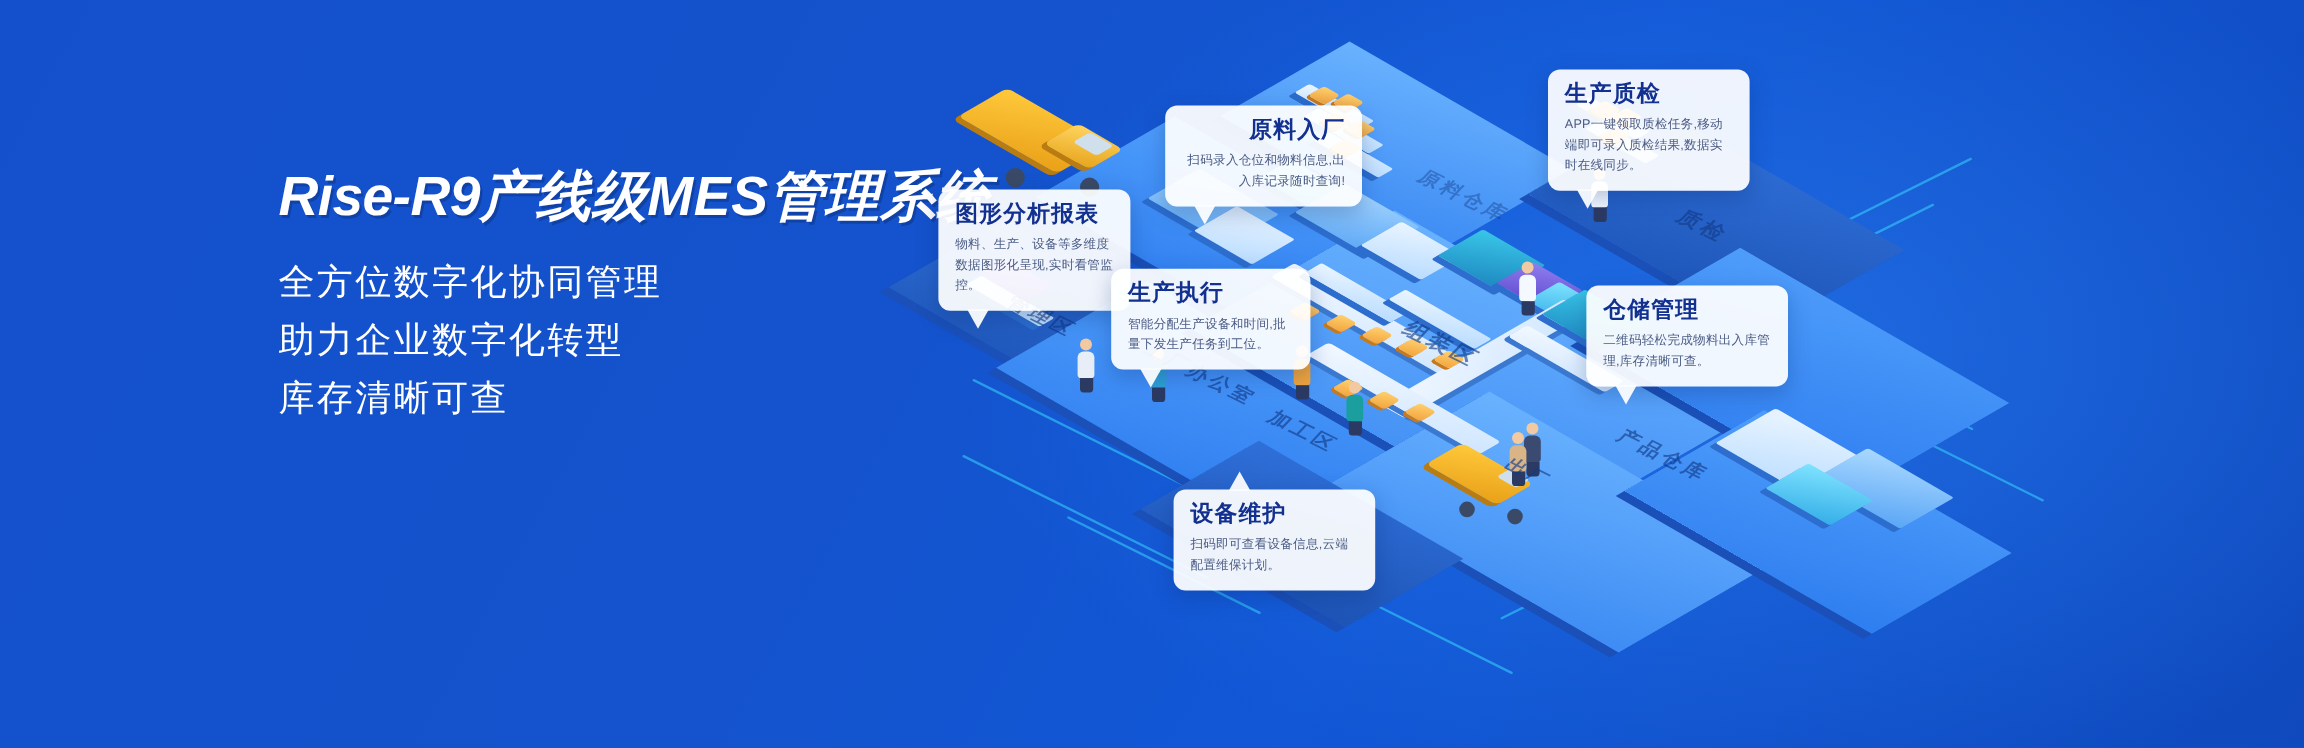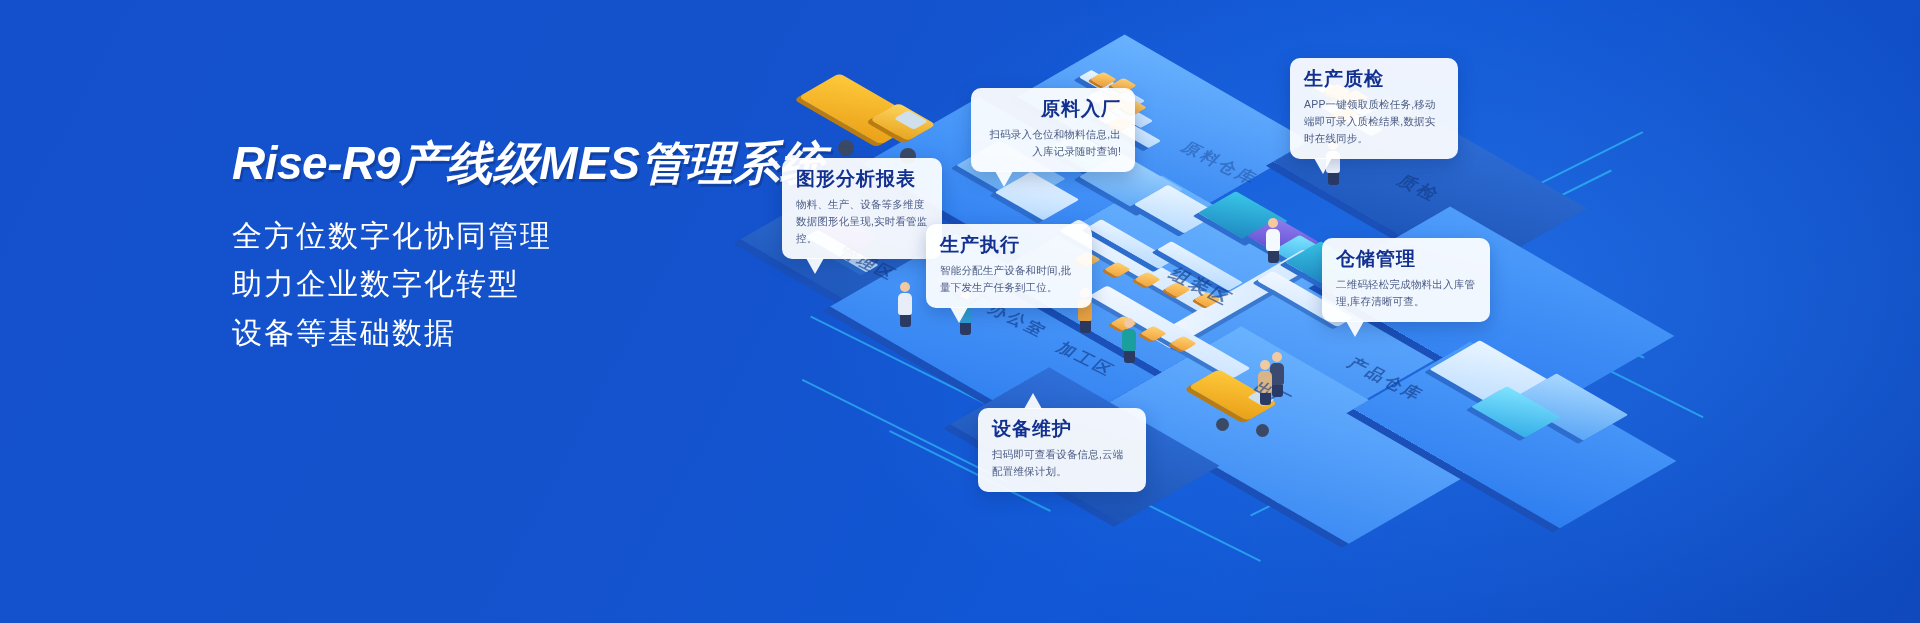--- a/index.html
+++ b/index.html
@@ -111,21 +111,21 @@
 
 <div id="banner">
 
   <div id="copy">
     <div id="title">
       <span class="latin">Rise-R9</span><span class="cn">产线级MES管理系统</span>
     </div>
     <div id="sub">
       <div>全方位数字化协同管理</div>
       <div>助力企业数字化转型</div>
-      <div>设备等基础数据</div>
+      <div>库存清晰可查</div>
     </div>
   </div>
 
   <div id="scene">
 
     <div class="grid-line" style="left:60px;top:300px;width:150px;transform:rotate(26.5deg);"></div>
     <div class="grid-line" style="left:40px;top:360px;width:200px;transform:rotate(26.5deg);"></div>
     <div class="grid-line" style="left:30px;top:430px;width:230px;transform:rotate(26.5deg);"></div>
     <div class="grid-line" style="left:120px;top:470px;width:180px;transform:rotate(26.5deg);"></div>
     <div class="grid-line" style="left:560px;top:250px;width:260px;transform:rotate(26.5deg);"></div>

